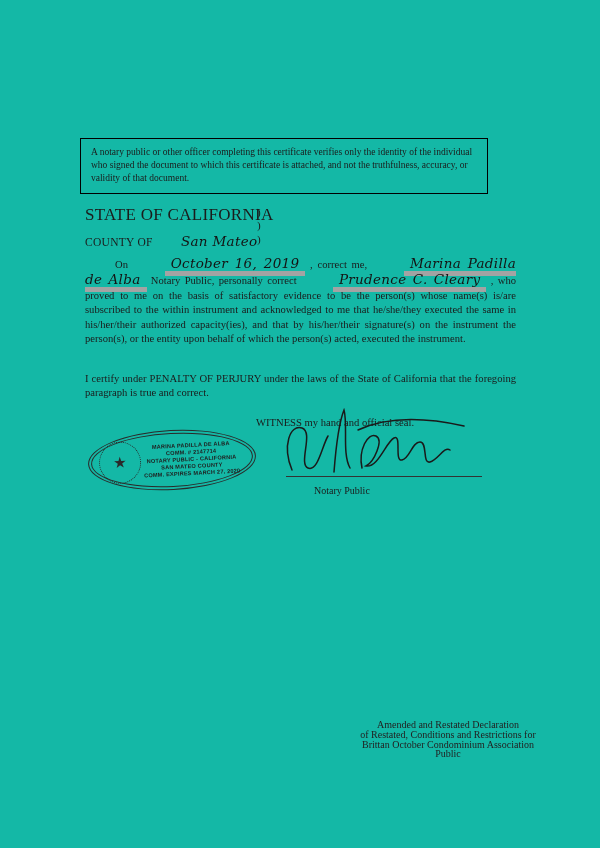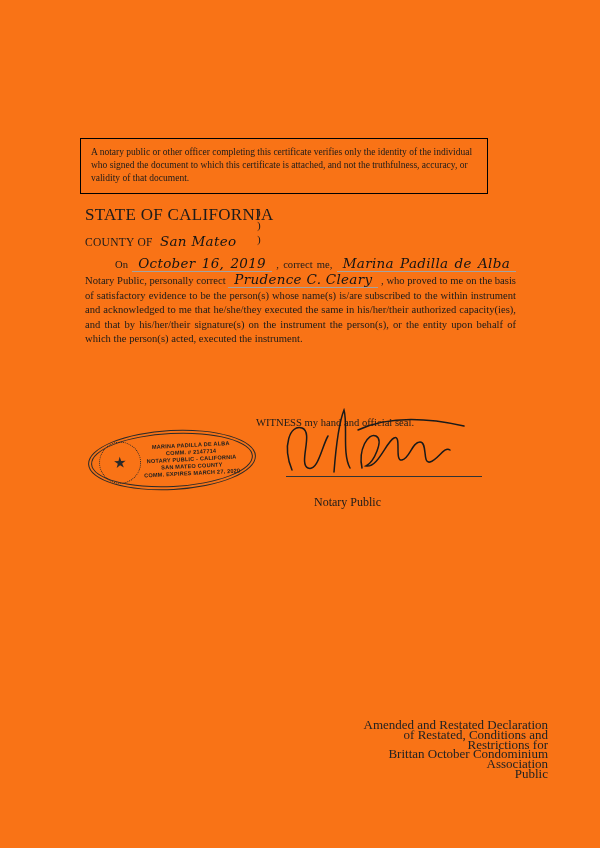--- a/index.html
+++ b/index.html
@@ -1,42 +1,42 @@
 <!DOCTYPE html>
 <html><head>
 <meta charset="utf-8">
 <style>
   html,body{margin:0;padding:0;background:#e9e9e9;}
   .page{
-    position:relative;width:600px;height:848px;background:#f97316;
+    position:relative;width:600px;height:848px;background:#14b8a6;
     font-family:"Liberation Serif", serif;color:#1b1b1b;overflow:hidden;
     margin:0 auto;
   }
   
   .disclaimer-box{
     position:absolute;left:80px;top:138px;width:408px;
     border:1px solid #000;padding:7px 10px 8px 10px;box-sizing:border-box;
     font-size:9.5px;line-height:13px;
   }
   
   .state-line{position:absolute;left:85px;top:205px;font-size:17px;letter-spacing:.3px;}
   .county-line{position:absolute;left:85px;top:233px;font-size:11.5px;letter-spacing:.3px;}
   .paren{position:absolute;left:257px;font-size:11px;}
   .paren.p1{top:206px;} .paren.p2{top:219px;} .paren.p3{top:233px;}
   .handwriting{
     font-family:"DejaVu Serif", serif;font-style:italic;font-size:13.5px;
     color:#141414;letter-spacing:.3px;
   }
-  .county-hw{margin-left:4px;}
+  .county-hw{margin-left:25px;}
   
   .ack{
     position:absolute;left:85px;top:256px;width:431px;margin:0;
     font-size:10.6px;line-height:14.4px;text-align:justify;text-indent:30px;
   }
-  .fill{border-bottom:1px solid #a3a3a3;padding:0 6px;}
+  .fill{border-bottom:5px solid #a3a3a3;padding:0 6px;margin-left:32px;}
   
   .perjury{
     position:absolute;left:85px;top:372px;width:431px;margin:0;
     font-size:10.6px;line-height:14.4px;text-align:justify;
   }
   
   .witness{position:absolute;left:256px;top:417px;font-size:10.6px;}
   
   .stamp{
     position:absolute;left:88px;top:430px;width:168px;height:60px;
@@ -54,25 +54,25 @@
     font-size:15px;color:#2a2a2a;
   }
   .stamp-text{
     flex:1;text-align:center;padding-right:10px;
     font-family:"Liberation Sans", sans-serif;
     font-size:5.6px;line-height:7px;color:#1f1f1f;font-weight:bold;letter-spacing:.2px;
   }
   
   .sig-svg{position:absolute;left:278px;top:406px;}
   .sig-line{position:absolute;left:286px;top:476px;width:196px;border-bottom:1px solid #333;}
-  .sig-label{position:absolute;left:314px;top:495px;font-size:12px;}
+  .sig-label{position:absolute;left:314px;top:485px;font-size:10px;}
   
   .footer{
-    position:absolute;left:348px;top:720px;width:200px;text-align:right;
-    font-size:13px;line-height:9.8px;color:#222;
+    position:absolute;left:348px;top:720px;width:200px;text-align:center;
+    font-size:10px;line-height:9.8px;color:#222;
   }
 </style>
 </head>
 <body>
 
 <div class="page">
 
   <div class="disclaimer-box">
     <span>A notary public or other officer completing this certificate verifies only the identity of the individual who signed the document to which this certificate is attached, and not the truthfulness, accuracy, or validity of that document.</span>
   </div>
@@ -89,20 +89,21 @@
   <p class="ack">
     <span>On </span>
     <span class="handwriting fill">October 16, 2019</span>
     <span> ,  correct  me, </span>
     <span class="handwriting fill">Marina Padilla de Alba</span>
     <span> Notary Public, personally correct </span>
     <span class="handwriting fill">Prudence C. Cleary</span>
     <span> , who proved to me on the basis of satisfactory evidence to be the person(s) whose name(s) is/are subscribed to the within instrument and acknowledged to me that he/she/they executed the same in his/her/their authorized capacity(ies), and that by his/her/their signature(s) on the instrument the person(s), or the entity upon behalf of which the person(s) acted, executed the instrument.</span>
   </p>
 
+  <p class="perjury">I certify under PENALTY OF PERJURY under the laws of the State of California that the foregoing paragraph is true and correct.</p>
 
   <div class="witness">WITNESS my hand and official seal.</div>
 
   <div class="stamp">
     <div class="stamp-inner">
       <div class="seal-circle">
         <span>★</span>
       </div>
       <div class="stamp-text">
         <div>MARINA PADILLA DE ALBA</div>

